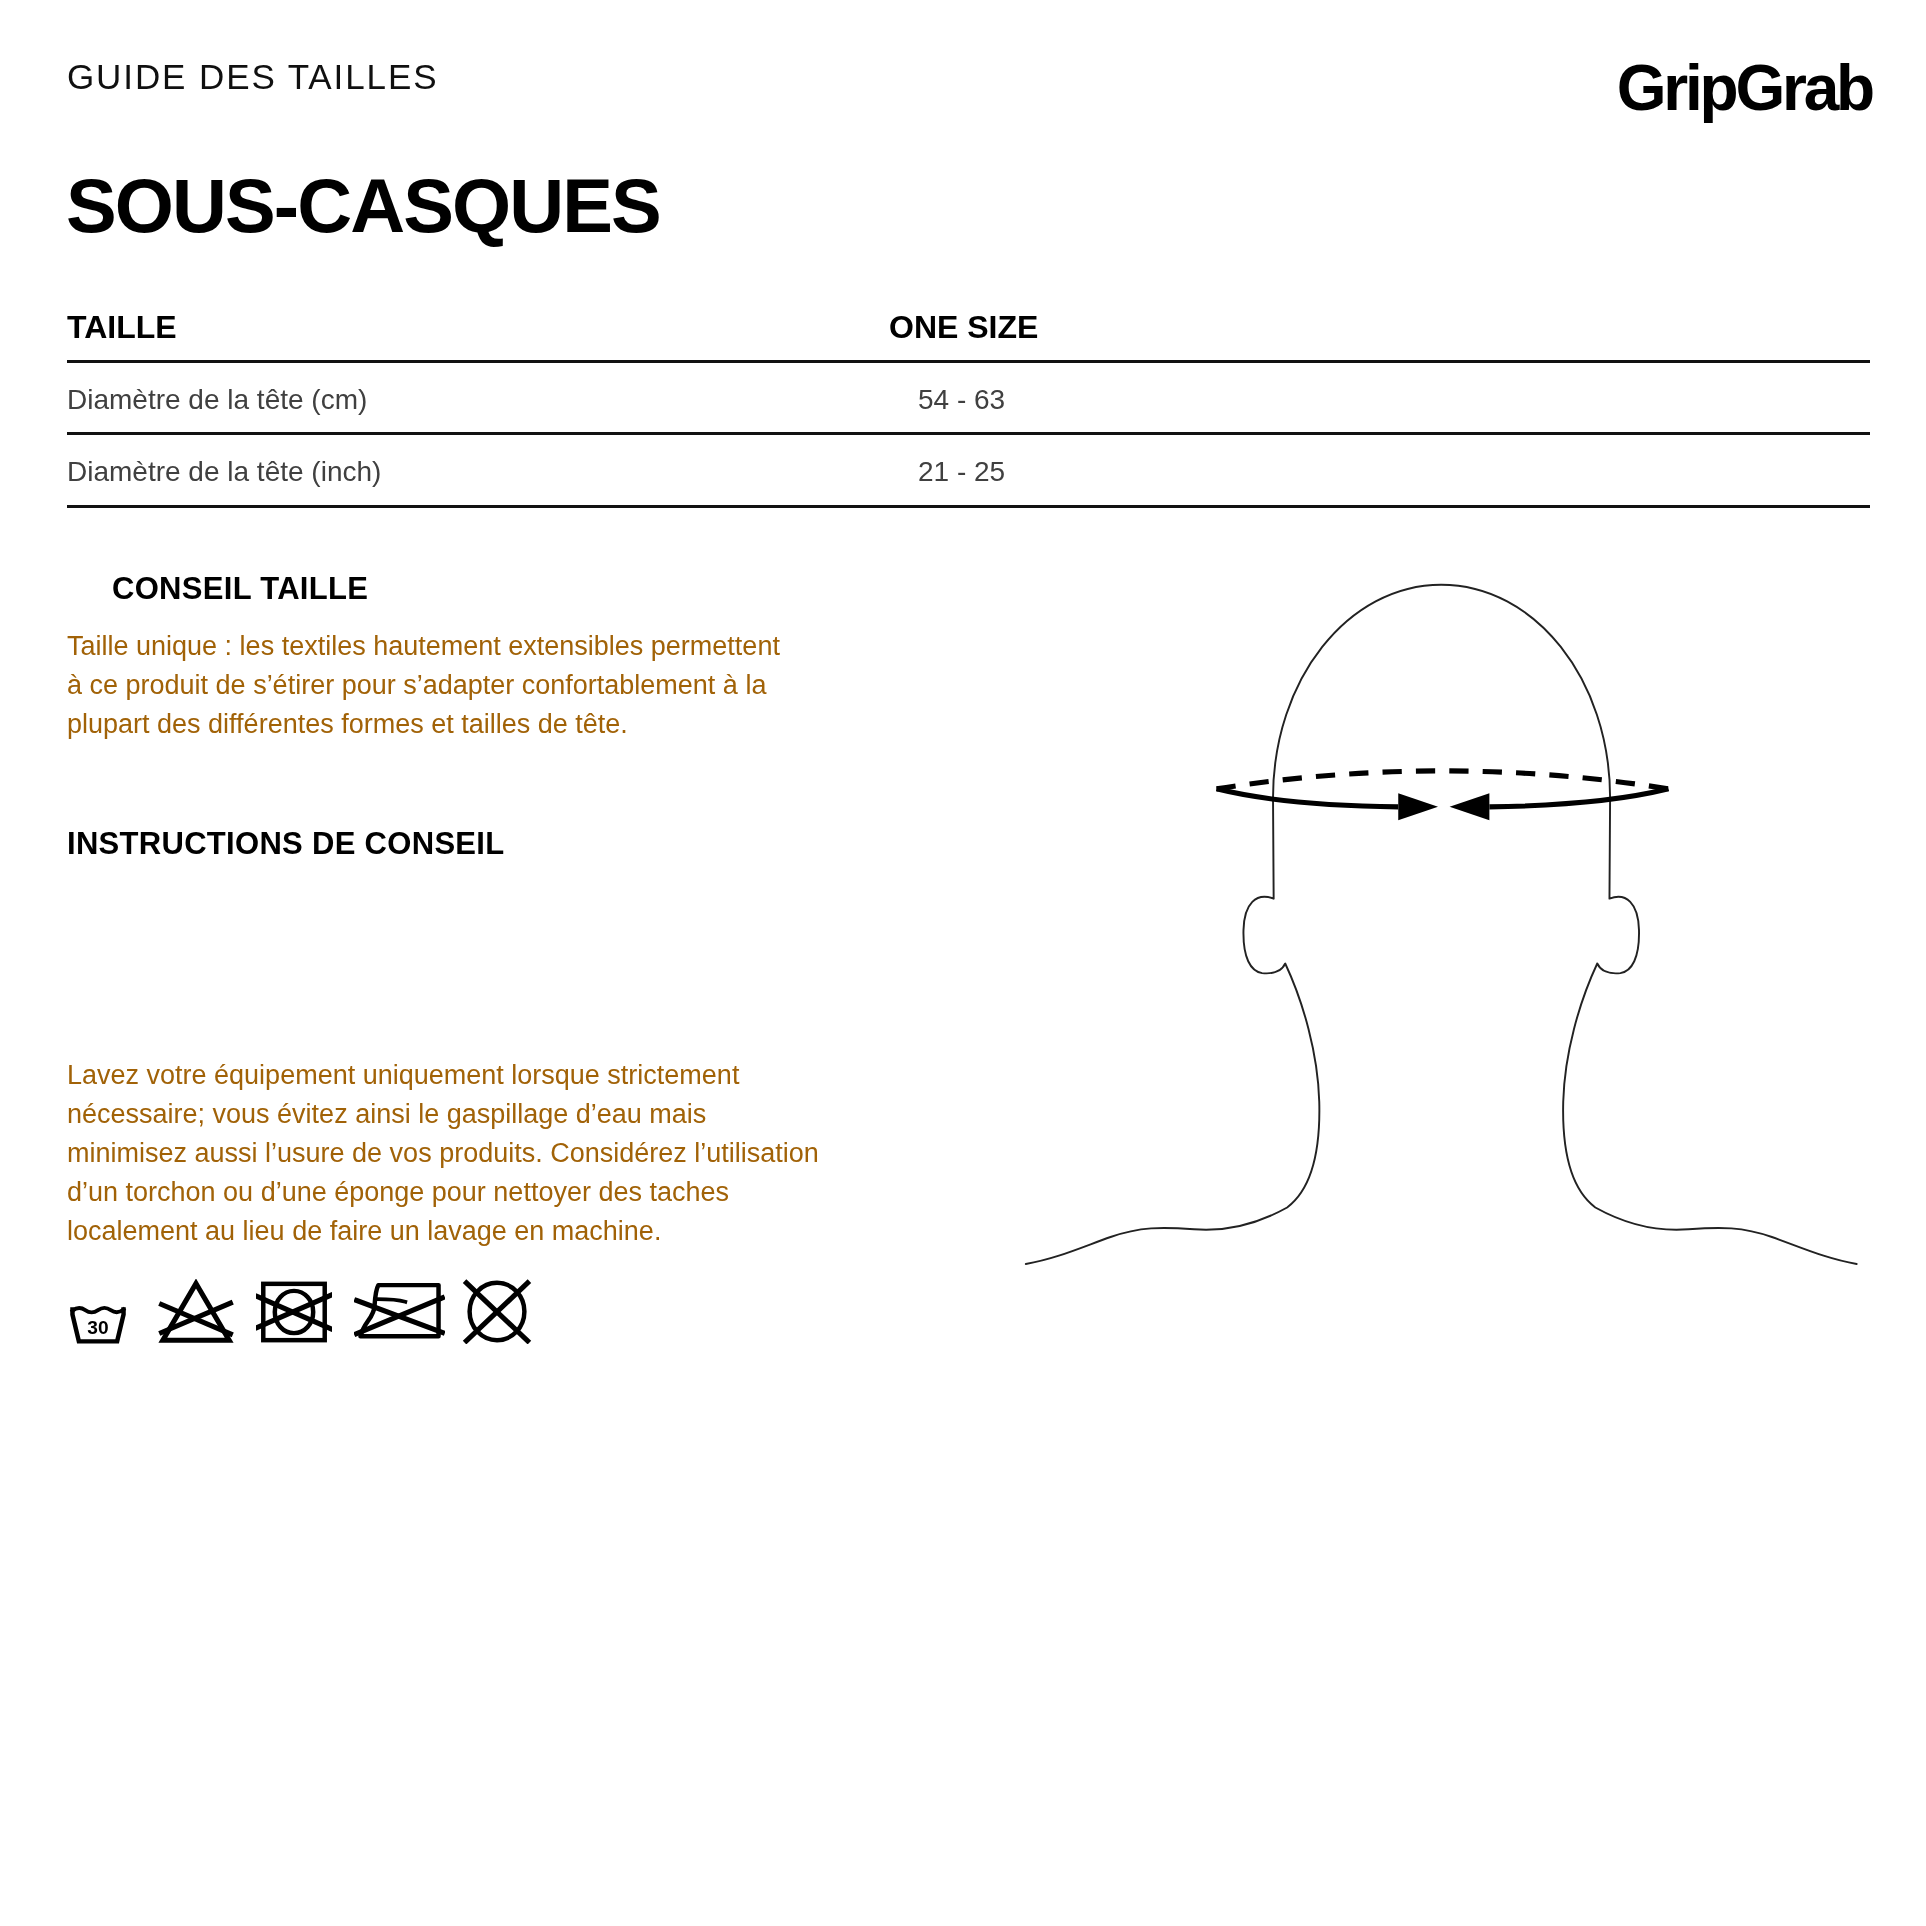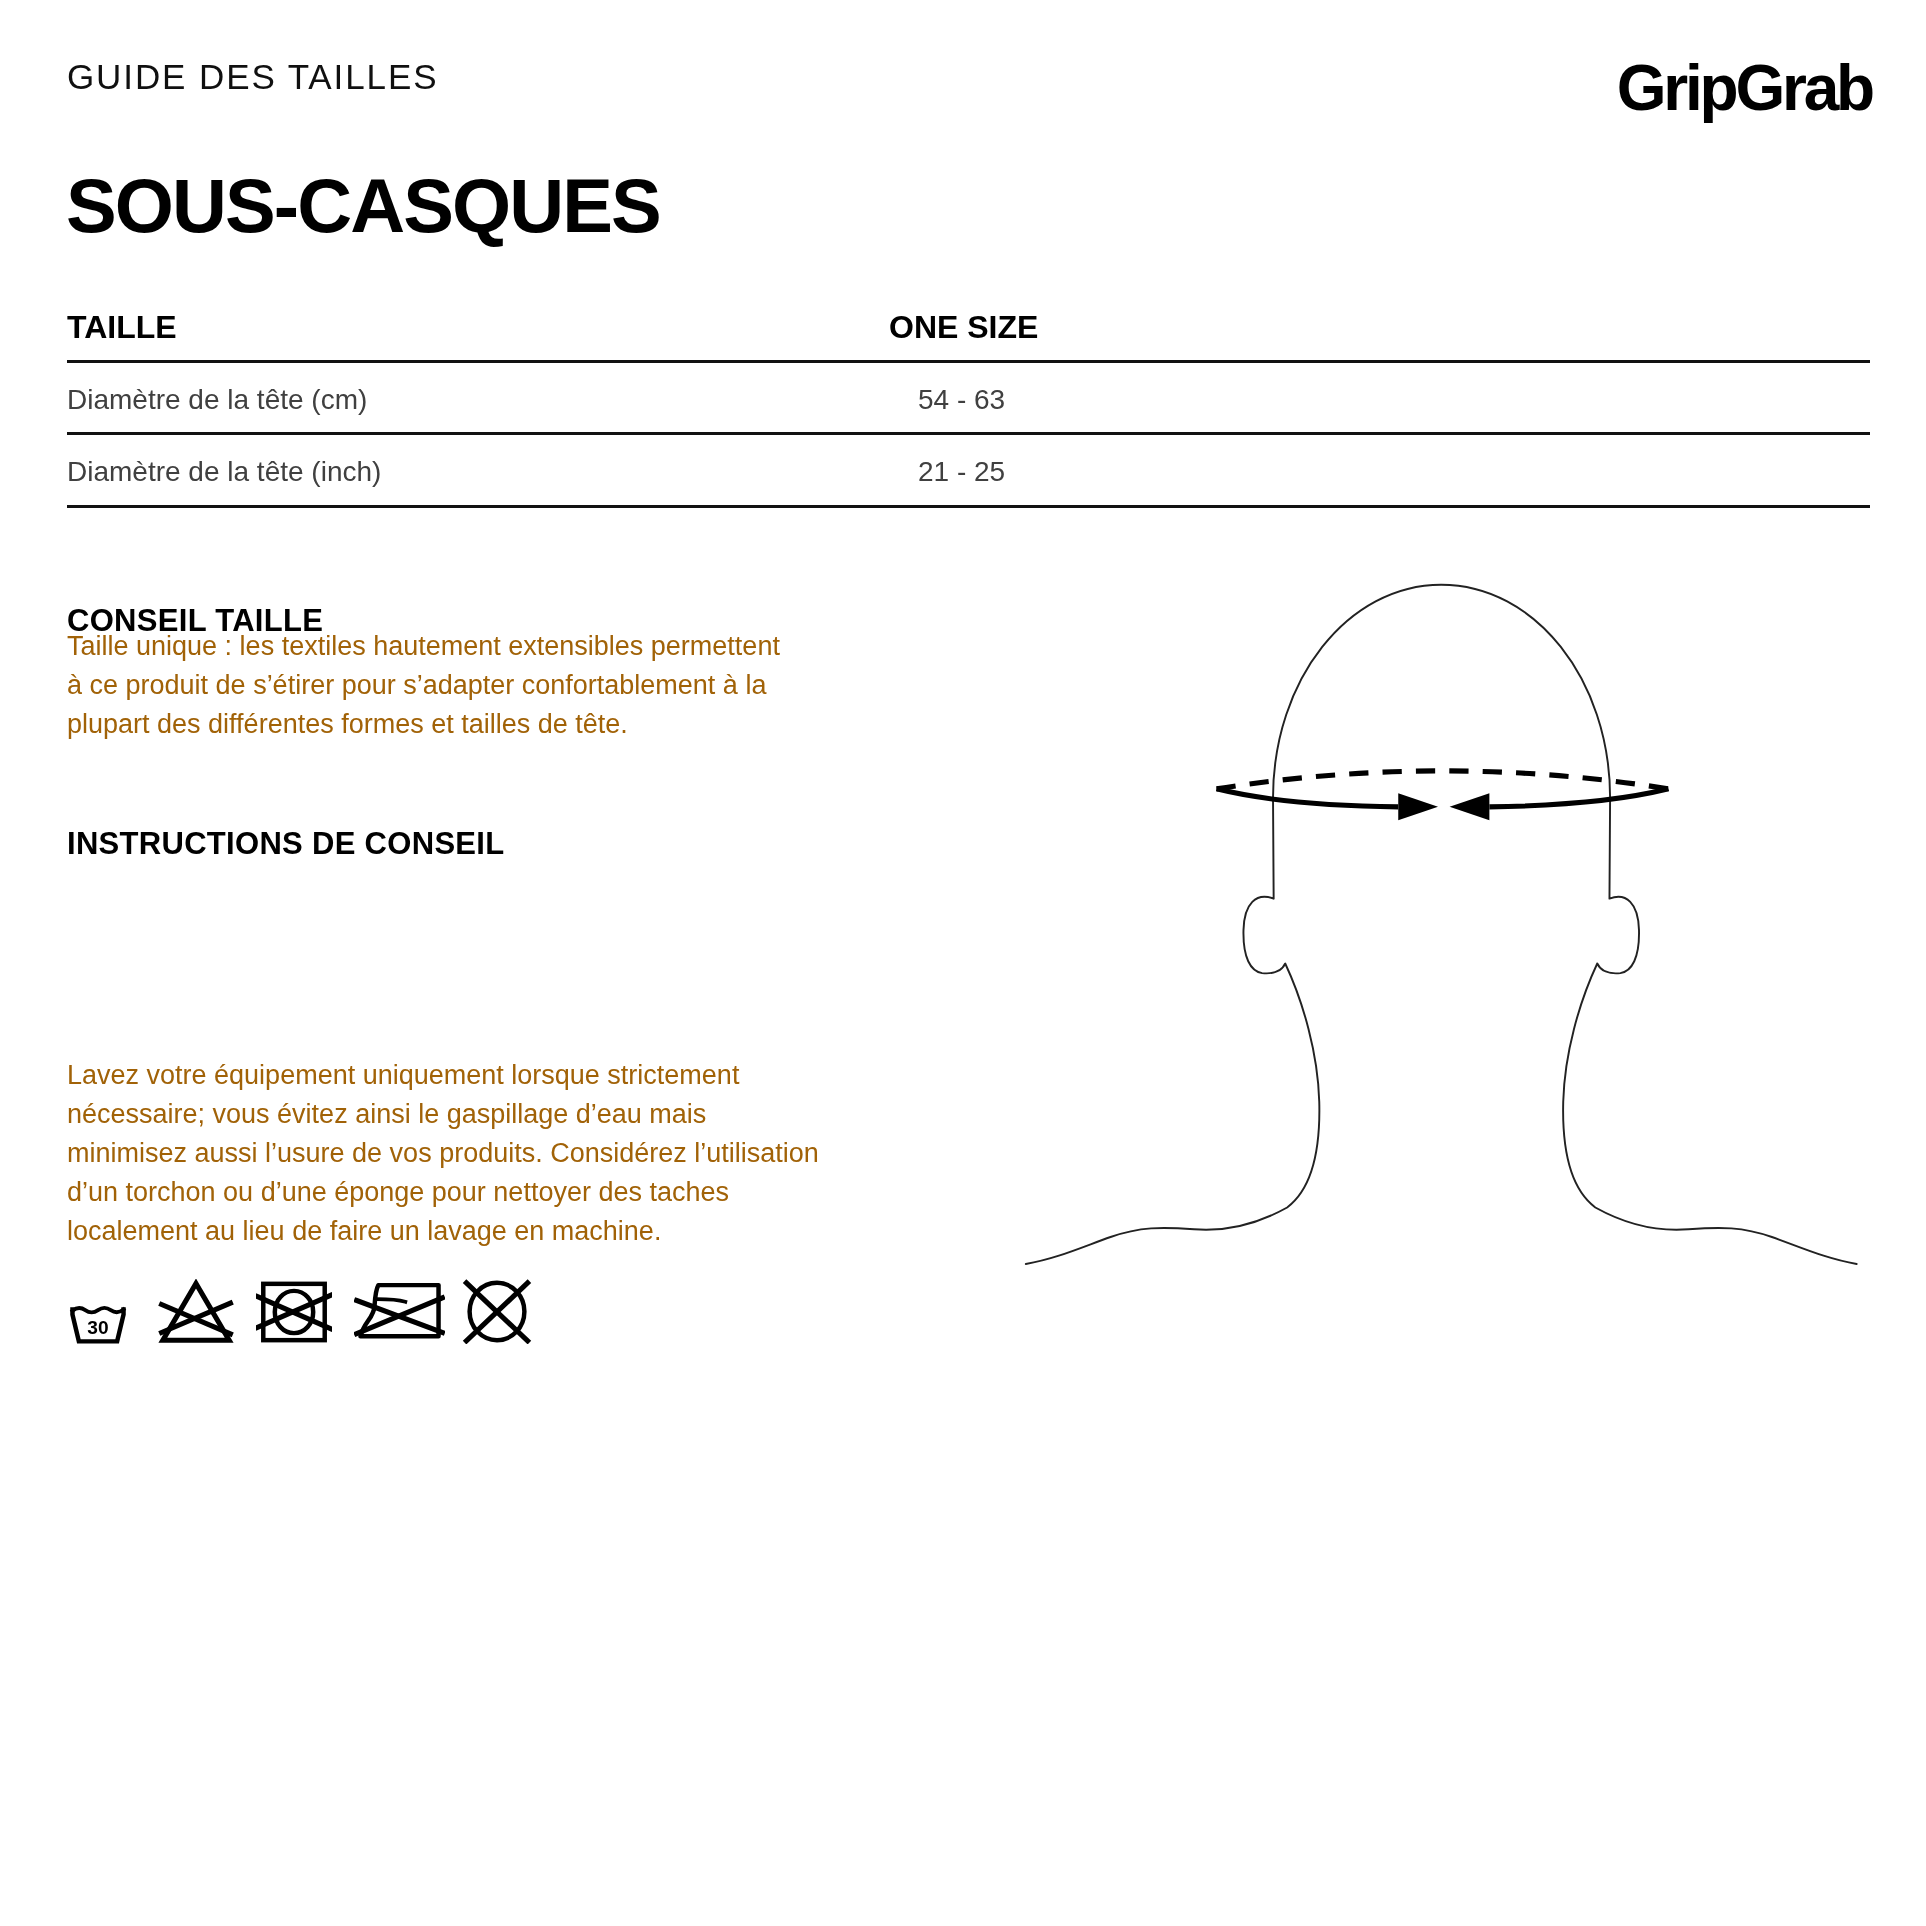--- a/index.html
+++ b/index.html
@@ -36,21 +36,21 @@
   .td { font-size: 28px; font-weight: 400; color: #404040; line-height: 1; }
   .row1 { top: 386px; } .row2 { top: 458px; }
   .td.label { left: 67px; }
   .td.value { left: 918px; }
 
   .section-heading {
     left: 67px;
     font-size: 31px; font-weight: 800; line-height: 1; color: #000;
     letter-spacing: 0.3px;
   }
-  .h-conseil { top: 605px; }
+  .h-conseil { top: 573px; margin-left: 45px; }
   .h-lavage  { top: 828px; }
 
   .body-text {
     left: 67px; width: 931px;
     font-size: 27px; font-weight: 400; color: #a16207;
     line-height: 39px; white-space: pre-line;
   }
   .p-conseil { top: 627px; }
   .p-lavage1 { top: 884px; }
   .p-lavage2 { top: 1056px; }

